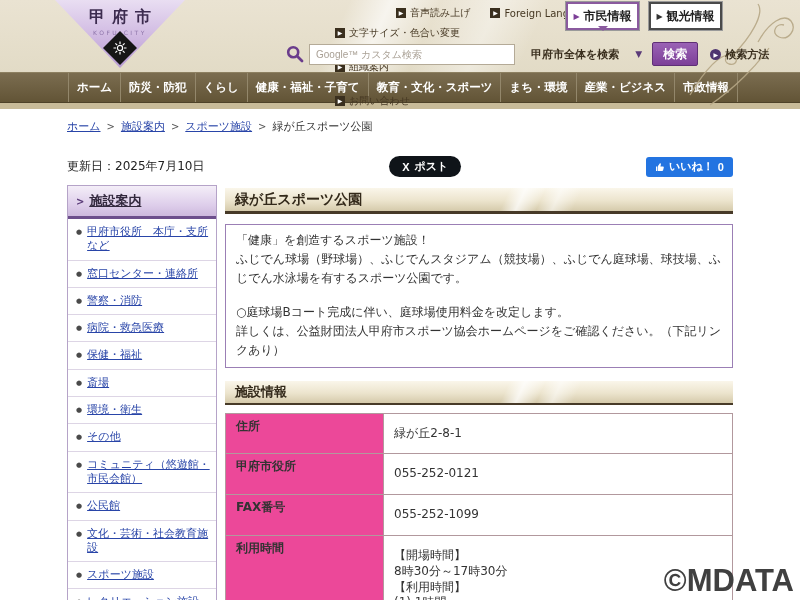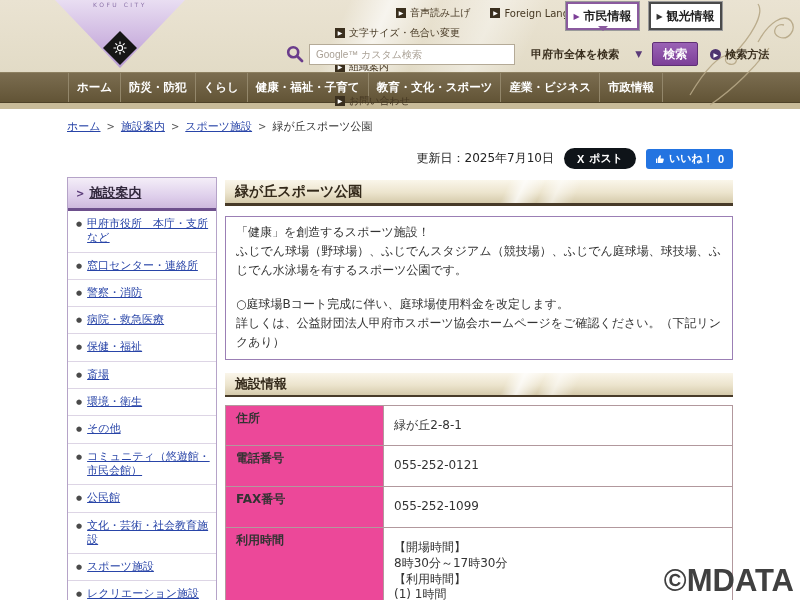--- a/index.html
+++ b/index.html
@@ -48,21 +48,21 @@
   .global-nav{ height:30px; background:linear-gradient(180deg,#7b6d50,#625436); border-top:1px solid #8d8061; display:flex; padding-left:68px; }
   .nav-item{ display:flex; align-items:center; padding:0 8px; color:#fff; font-size:11.5px; font-weight:700; border-left:1px solid #93876b; cursor:pointer; white-space:nowrap; }
   .nav-item:last-child{ border-right:1px solid #93876b; }
   .nav-substrip{ height:7px; background:#c8bb99; border-top:1px solid #4e4229; }
 
   
   .content{ width:666px; margin:0 auto; position:relative; }
   .breadcrumb{ margin-top:10px; font-size:11px; color:#333; display:flex; align-items:center; gap:6px; white-space:nowrap; }
   .crumb-link{ color:#2945a8; text-decoration:underline; cursor:pointer; }
   .crumb-sep{ color:#555; font-size:10px; }
-  .meta-row{ display:flex; justify-content:flex-end; align-items:center; gap:10px; margin-top:14px; height:21px; }
+  .meta-row{ display:flex; justify-content:space-between; align-items:center; gap:10px; margin-top:22px; height:21px; }
   .updated{ font-size:12px; color:#222; }
   .post-btn{ display:flex; align-items:center; gap:5px; background:#0f1419; color:#fff; border:none; border-radius:11px; height:21px; padding:0 13px; font-size:11px; font-weight:700; cursor:pointer; }
   .x-glyph{ font-size:11px; font-weight:700; font-style:normal; }
   .like-btn{ display:flex; align-items:center; gap:4px; background:#2374e1; color:#fff; border:none; border-radius:3px; height:20px; padding:0 9px; font-size:11px; font-weight:700; cursor:pointer; }
 
   .columns{ display:flex; align-items:flex-start; margin-top:8px; }
 
   
   .sidebar{ width:150px; flex:0 0 150px; border:1px solid #b5a3c8; background:#fff; }
   .sidebar-header{ height:33px; background:linear-gradient(180deg,#f4eef8,#ddcdea 65%,#cdb9dd); border-bottom:3px solid #6d4f8c; display:flex; align-items:center; gap:5px; padding:0 8px; cursor:pointer; }
@@ -102,20 +102,21 @@
       <g fill="none" stroke="#b6a786" stroke-width="1.3">
         <path d="M25 95 C40 70 55 52 68 55 C74 57 72 66 64 64 C58 62 60 53 68 55"></path>
         <path d="M68 55 C85 38 100 14 93 4"></path>
         <path d="M93 42 C104 22 119 13 126 21 C132 29 124 41 114 37 C106 34 110 23 119 25"></path>
         <path d="M45 105 C70 88 92 65 104 48"></path>
       </g>
     </svg>
 
     <div class="logo">
       <div class="logo-flag"></div>
+      <div class="logo-title">甲府市</div>
       <div class="logo-sub">KOFU CITY</div>
       <div class="logo-diamond"></div>
       <svg class="logo-crest" width="14" height="14" viewBox="0 0 14 14">
         <g stroke="#fff" stroke-width="1.2" fill="none">
           <circle cx="7" cy="7" r="2.6"></circle>
           <path d="M7 0.5 V3 M7 11 V13.5 M0.5 7 H3 M11 7 H13.5 M2.4 2.4 L4.2 4.2 M9.8 9.8 L11.6 11.6 M11.6 2.4 L9.8 4.2 M4.2 9.8 L2.4 11.6"></path>
         </g>
       </svg>
     </div>
 
@@ -173,20 +174,21 @@
       </a>
     </div>
   </header>
 
   <nav class="global-nav">
     <div class="nav-item">ホーム</div>
     <div class="nav-item">防災・防犯</div>
     <div class="nav-item">くらし</div>
     <div class="nav-item">健康・福祉・子育て</div>
     <div class="nav-item">教育・文化・スポーツ</div>
+    <div class="nav-item">まち・環境</div>
     <div class="nav-item">産業・ビジネス</div>
     <div class="nav-item">市政情報</div>
   </nav>
   <div class="nav-substrip"></div>
 
   <div class="content">
 
     <div class="breadcrumb">
       <a class="crumb-link">ホーム</a>
       <span class="crumb-sep">&gt;</span>
@@ -289,21 +291,21 @@
 
         <h2 class="bar section-bar">施設情報</h2>
 
         <table class="info-table">
           <tbody>
             <tr>
               <th>住所</th>
               <td>緑が丘2-8-1</td>
             </tr>
             <tr>
-              <th>電話番号</th>
+              <th>甲府市役所</th>
               <td>055-252-0121</td>
             </tr>
             <tr>
               <th>FAX番号</th>
               <td>055-252-1099</td>
             </tr>
             <tr>
               <th>利用時間</th>
               <td>【開場時間】
 8時30分～17時30分

